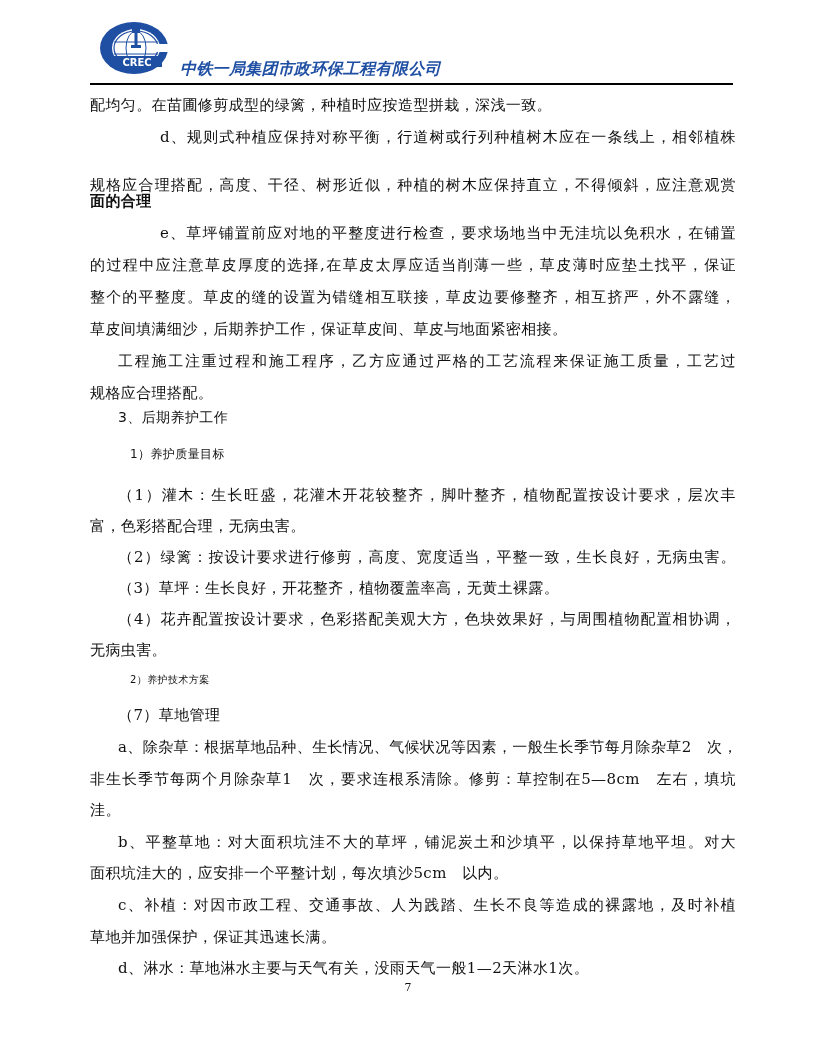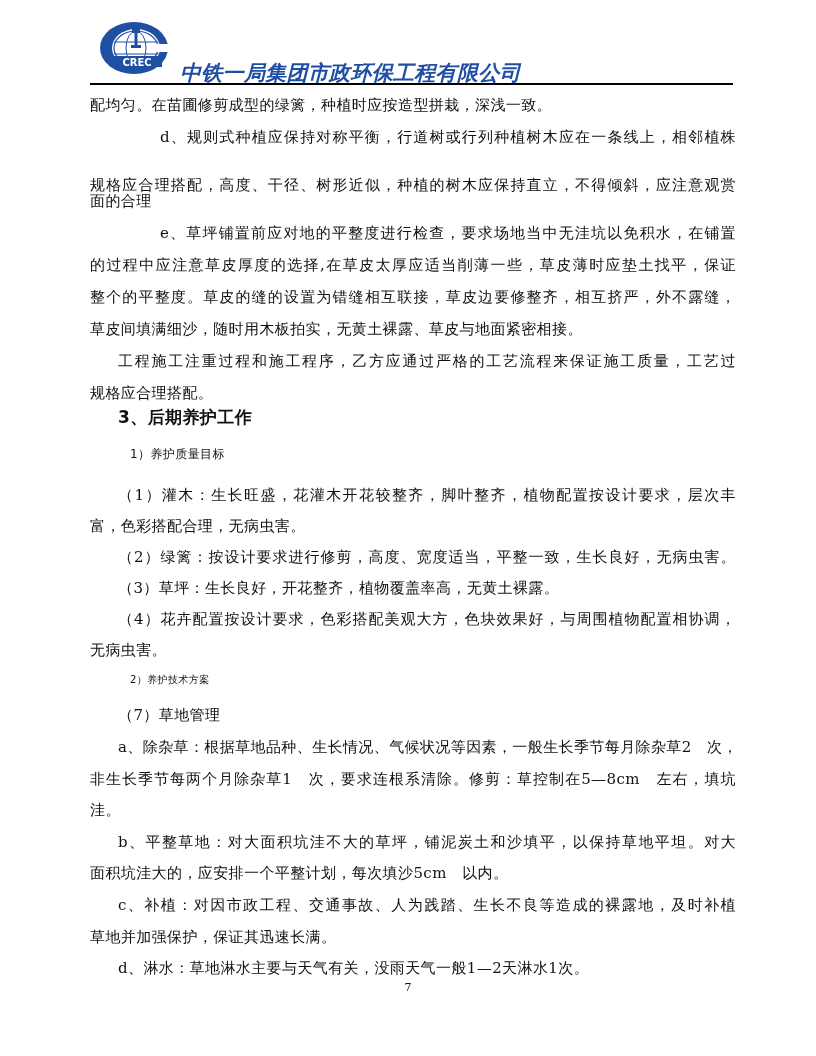--- a/index.html
+++ b/index.html
@@ -1,25 +1,25 @@
 <!DOCTYPE html>
 <html><head>
 <meta charset="utf-8">
 <style>
   html, body { margin:0; padding:0; background:#ffffff; }
   body { width:816px; height:1056px; position:relative; overflow:hidden;
          font-family:"DejaVu Serif","Liberation Serif",serif; color:#111; }
   .header { position:absolute; left:90px; top:18px; width:643px; height:67px; }
   .logo { position:absolute; left:8px; top:2px; width:76px; height:56px; }
   .company { position:absolute; left:90px; top:41px; font-family:"DejaVu Sans","Liberation Sans",sans-serif;
-             font-style:italic; font-weight:bold; font-size:21px; color:#1f4fa3; letter-spacing:0.3px; }
+             font-style:italic; font-weight:bold; font-size:16px; color:#1f4fa3; letter-spacing:0.3px; }
   .rule { position:absolute; left:0; top:65px; width:643px; height:2px; background:#000; }
   .line { position:absolute; left:90px; width:646px; font-size:15px; line-height:20px; white-space:nowrap; letter-spacing:0.4px; }
   .just { text-align:justify; text-align-last:justify; }
-  .h3 { font-family:"DejaVu Sans","Liberation Sans",sans-serif; font-weight:bold; font-size:17px; }
+  .h3 { font-family:"DejaVu Sans","Liberation Sans",sans-serif; font-weight:normal; font-size:14px; }
   .h4 { font-family:"DejaVu Sans","Liberation Sans",sans-serif; font-size:12px; }
   .pageno { position:absolute; top:981px; left:0; width:816px; text-align:center; font-size:11px; }
 </style>
 </head>
 <body>
 
 <div class="header">
   <svg class="logo" viewBox="0 0 76 56">
     <ellipse cx="36" cy="28" rx="34" ry="26" fill="#1f4fa3"></ellipse>
     <ellipse cx="38" cy="28" rx="24" ry="19" fill="#fff"></ellipse>
@@ -35,25 +35,25 @@
     <text x="39" y="45.5" text-anchor="middle" font-family="DejaVu Sans, sans-serif" font-weight="bold" font-size="10" fill="#fff">CREC</text>
   </svg>
   <div class="company">中铁一局集团市政环保工程有限公司</div>
   <div class="rule"></div>
 </div>
 
 <div id="body-lines">
     <div class="line" style="top: 95px; padding-left: 0px; width: 646px;">配均匀。在苗圃修剪成型的绿篱，种植时应按造型拼栽，深浅一致。</div>
     <div class="line just" style="top: 127px; padding-left: 70px; width: 576px;">d、规则式种植应保持对称平衡，行道树或行列种植树木应在一条线上，相邻植株</div>
     <div class="line just" style="top: 159px; padding-left: 0px; width: 646px; margin-top: 16px;">规格应合理搭配，高度、干径、树形近似，种植的树木应保持直立，不得倾斜，应注意观赏</div>
-    <div class="line" style="top: 191px; padding-left: 0px; width: 646px;">面的合理</div>
+    <div class="line" style="top: 191px; padding-left: 0px; width: 646px; font-weight: bold;">面的合理</div>
     <div class="line just" style="top: 223px; padding-left: 70px; width: 576px;">e、草坪铺置前应对地的平整度进行检查，要求场地当中无洼坑以免积水，在铺置</div>
     <div class="line just" style="top: 255px; padding-left: 0px; width: 646px;">的过程中应注意草皮厚度的选择,在草皮太厚应适当削薄一些，草皮薄时应垫土找平，保证</div>
     <div class="line just" style="top: 287px; padding-left: 0px; width: 646px;">整个的平整度。草皮的缝的设置为错缝相互联接，草皮边要修整齐，相互挤严，外不露缝，</div>
-    <div class="line" style="top: 319px; padding-left: 0px; width: 646px;">草皮间填满细沙，随时用木板拍实，无黄土裸露、草皮与地面紧密相接。</div>
+    <div class="line" style="top: 319px; padding-left: 0px; width: 646px;">草皮间填满细沙，后期养护工作，保证草皮间、草皮与地面紧密相接。</div>
     <div class="line just" style="top: 351px; padding-left: 28px; width: 618px;">工程施工注重过程和施工程序，乙方应通过严格的工艺流程来保证施工质量，工艺过</div>
     <div class="line" style="top: 383px; padding-left: 0px; width: 646px;">规格应合理搭配。</div>
     <div class="line just" style="top: 485px; padding-left: 28px; width: 618px;">（1）灌木：生长旺盛，花灌木开花较整齐，脚叶整齐，植物配置按设计要求，层次丰</div>
     <div class="line" style="top: 516px; padding-left: 0px; width: 646px;">富，色彩搭配合理，无病虫害。</div>
     <div class="line just" style="top: 547px; padding-left: 28px; width: 618px;">（2）绿篱：按设计要求进行修剪，高度、宽度适当，平整一致，生长良好，无病虫害。</div>
     <div class="line" style="top: 578px; padding-left: 28px; width: 618px;">（3）草坪：生长良好，开花整齐，植物覆盖率高，无黄土裸露。</div>
     <div class="line just" style="top: 609px; padding-left: 28px; width: 618px;">（4）花卉配置按设计要求，色彩搭配美观大方，色块效果好，与周围植物配置相协调，</div>
     <div class="line" style="top: 640px; padding-left: 0px; width: 646px;">无病虫害。</div>
     <div class="line" style="top: 705px; padding-left: 28px; width: 618px;">（7）草地管理</div>
     <div class="line just" style="top: 737px; padding-left: 28px; width: 618px;">a、除杂草：根据草地品种、生长情况、气候状况等因素，一般生长季节每月除杂草2　次，</div>

